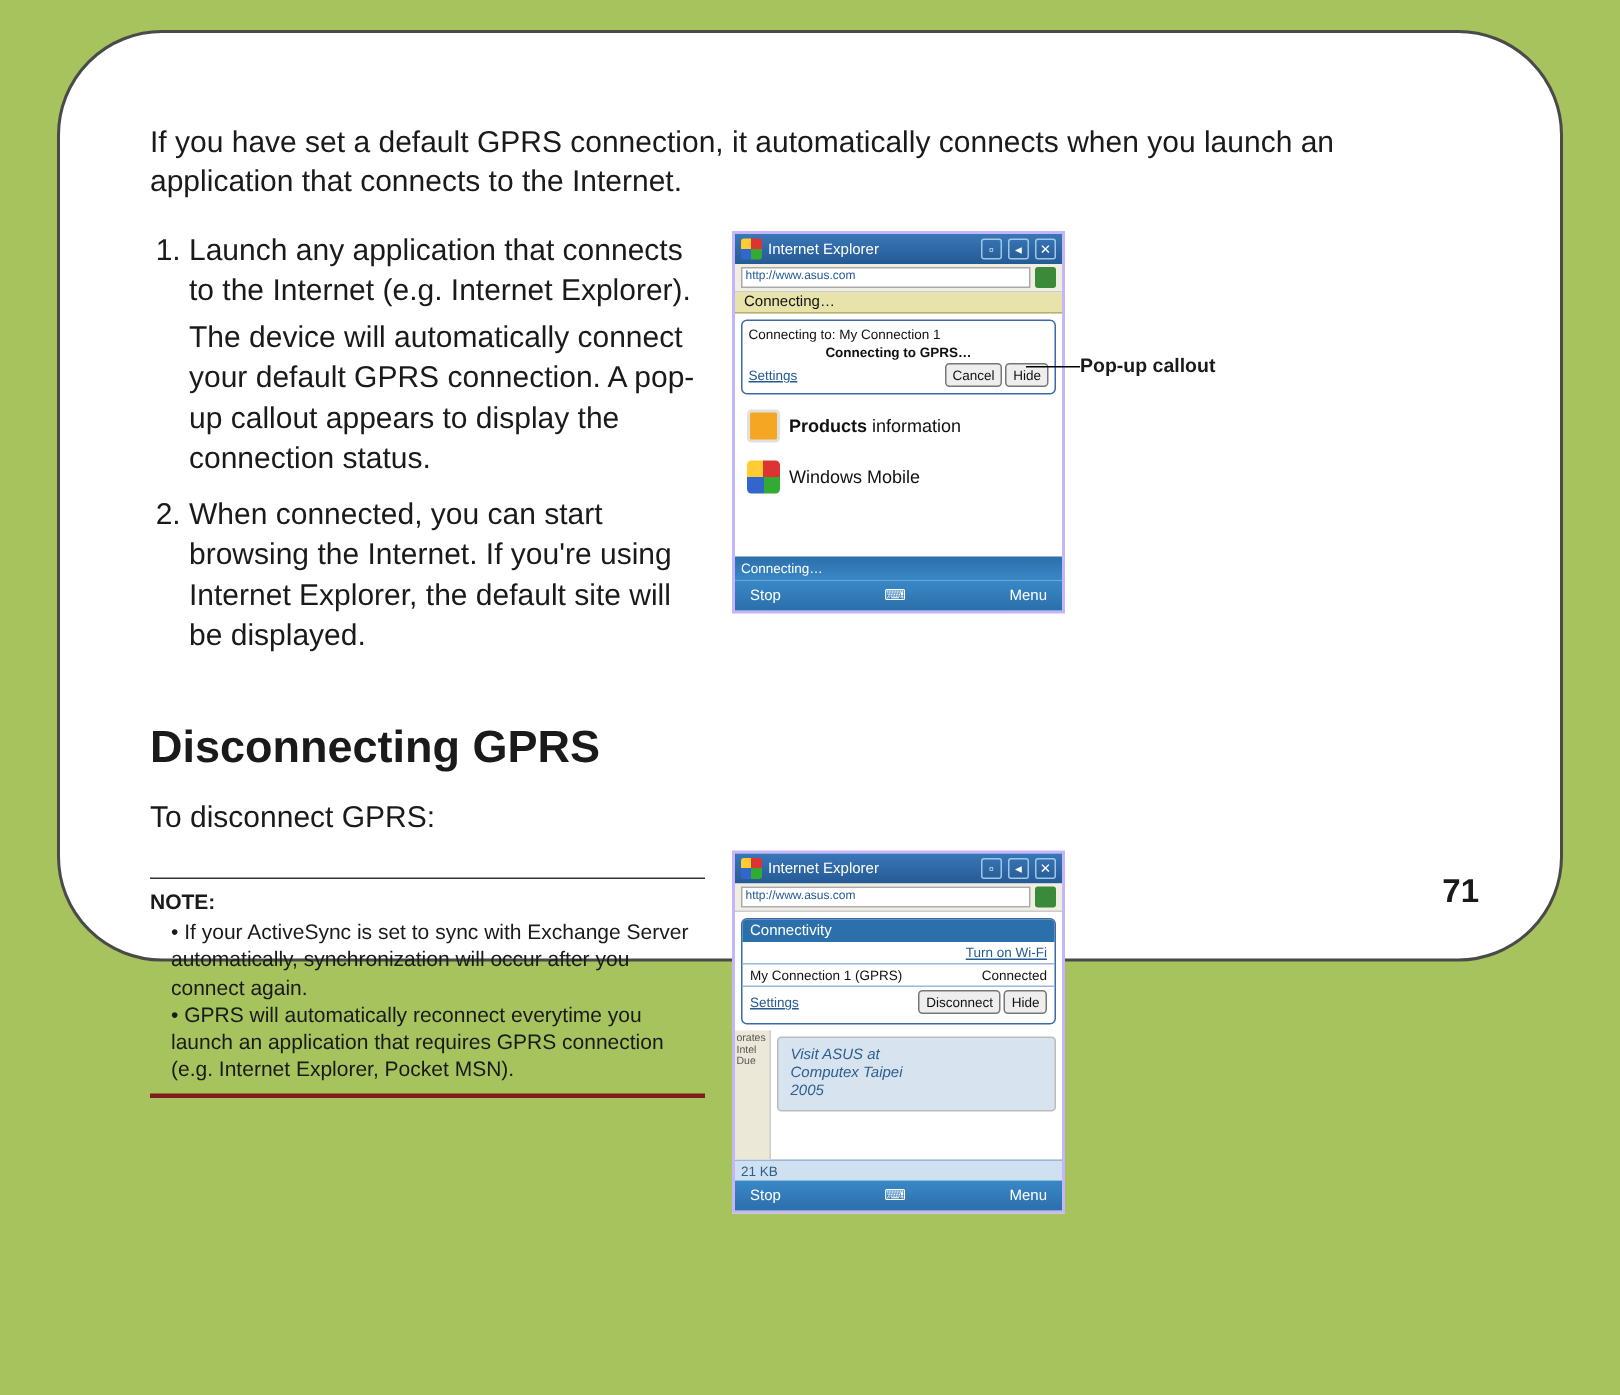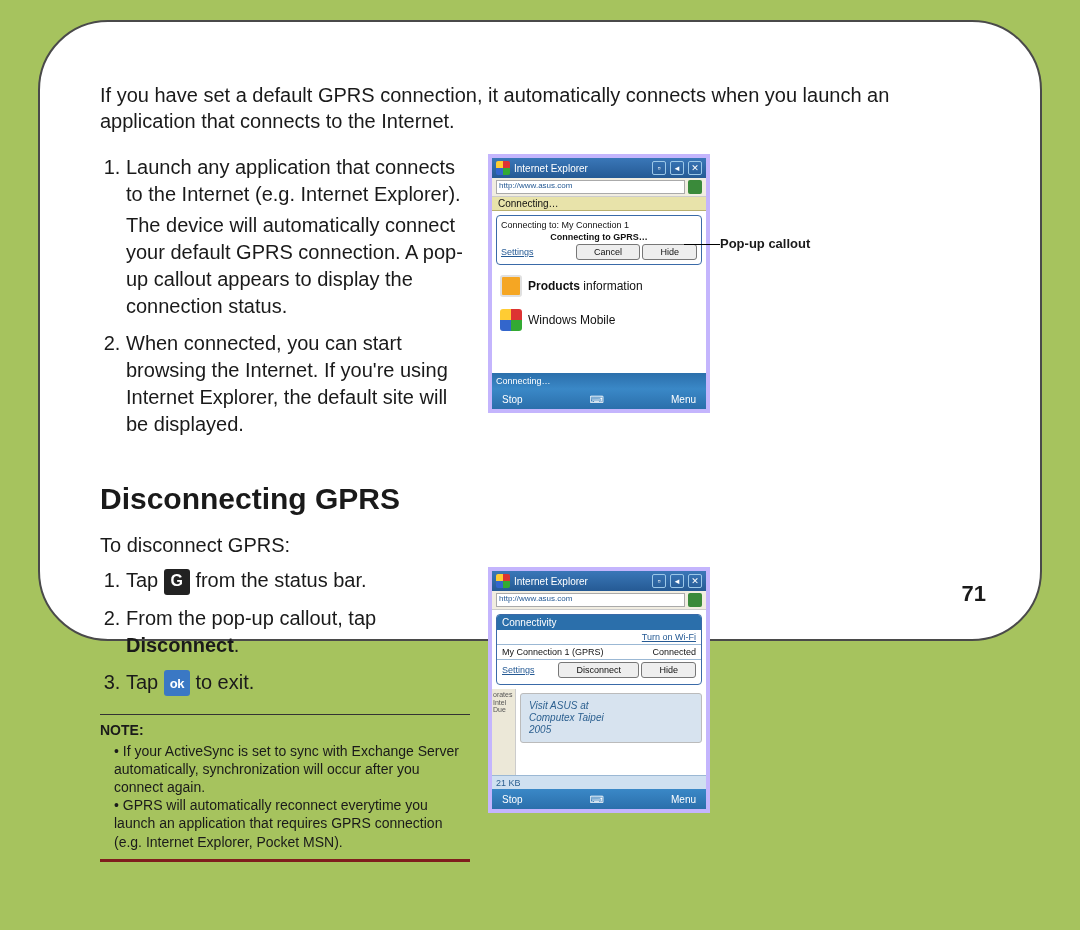--- a/index.html
+++ b/index.html
@@ -84,21 +84,21 @@
   .page-num {
     position: absolute;
     right: 54px;
     bottom: 32px;
     font-size: 22px;
     font-weight: bold;
   }
   
   .device {
     width: 222px;
-    border: 4px solid #c4b5fd;
+    border: 2px solid #c4b5fd;
     background: #fff;
     font-size: 10px;
     color: #111;
   }
   .titlebar {
     background: linear-gradient(#3a77b8, #255a94);
     color: #fff;
     display: flex;
     align-items: center;
     padding: 2px 4px;
@@ -135,21 +135,21 @@
     background:#e8e3aa;padding:1px 6px;font-size:10px;border-bottom:1px solid #b8b070;
   }
   .callout {
     margin:4px; border:1px solid #3a6aa8; background:#fff;
     border-radius:4px; padding:4px 4px 4px 4px; font-size:9px;
   }
   .callout .row1{font-size:9px;}
   .callout .row2{font-size:9px;text-align:center;font-weight:bold;margin:2px 0;}
   .callout .crow{display:flex;justify-content:space-between;align-items:center;margin-top:2px;}
   .callout .crow a{color:#255a94;font-size:9px; text-decoration:underline;}
-  .pill{display:inline-block;border:1px solid #777;border-radius:3px;background:#eee;padding:0 17px;font-size:9px;line-height:14px;}
+  .pill{display:inline-block;border:1px solid #777;border-radius:3px;background:#eee;padding:0 4px;font-size:9px;line-height:14px;}
   .listitem{display:flex;align-items:center;gap:6px;padding:6px 8px;}
   .listitem .pi{width:22px;height:22px;border-radius:3px;}
   .pi.orange{background:#f5a623;border:2px solid #e0e0e0;}
   .pi.win{
     background:
       conic-gradient(#d33 0 90deg, #3a3 90deg 180deg, #36c 180deg 270deg, #fc3 270deg 360deg);
   }
   .listitem .lt{font-size:12px;}
   .listitem .lt b{font-weight:bold;}
   .blank{height:36px;background:#fff;}
@@ -253,36 +253,20 @@
       <div class="leader"></div>
       <div class="label-out">Pop-up callout</div>
     </div>
   </div>
 
   <h2 class="section-h">Disconnecting GPRS</h2>
   <p class="subhead">To disconnect GPRS:</p>
 
   <div class="row">
     <div class="col-text">
-      <ol class="steps">
-        <li>
-          <span>Tap </span>
-          <span class="inline-icon">G</span>
-          <span> from the status bar.</span>
-        </li>
-        <li>
-          <span>From the pop-up callout, tap </span>
-          <span class="bold">Disconnect</span><span>.</span>
-        </li>
-        <li>
-          <span>Tap </span>
-          <span class="inline-icon ok">ok</span>
-          <span> to exit.</span>
-        </li>
-      </ol>
 
       <div class="note-block">
         <span class="note-label">NOTE:</span>
         <ul>
           <li>If your ActiveSync is set to sync with Exchange Server automatically, synchronization will occur after you connect again.</li>
           <li>GPRS will automatically reconnect everytime you launch an application that requires GPRS connection (e.g. Internet Explorer, Pocket MSN).</li>
         </ul>
       </div>
     </div>
 

